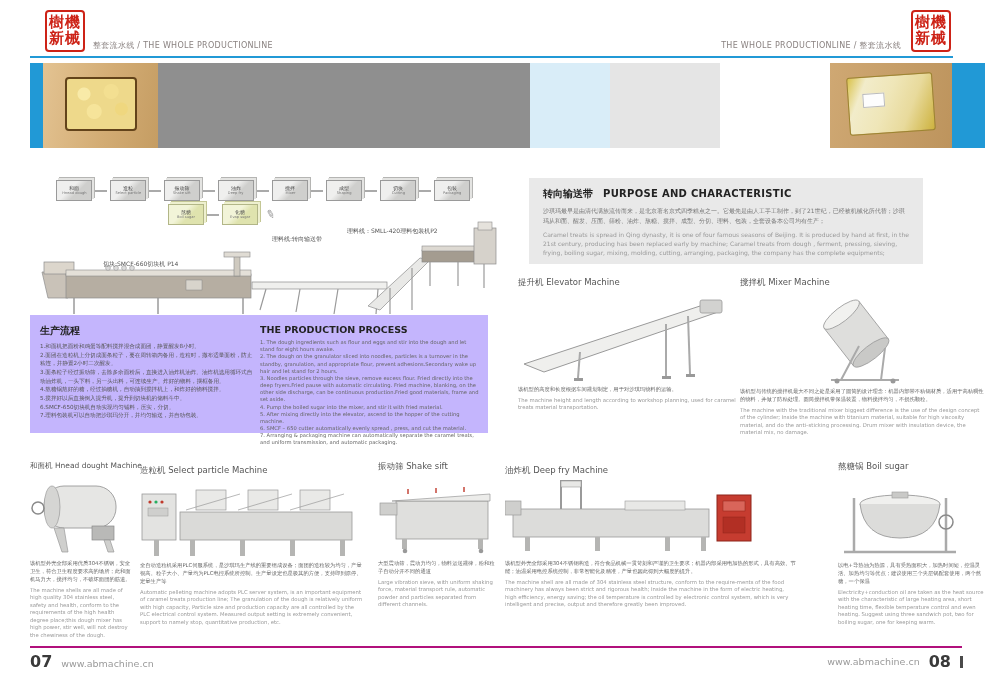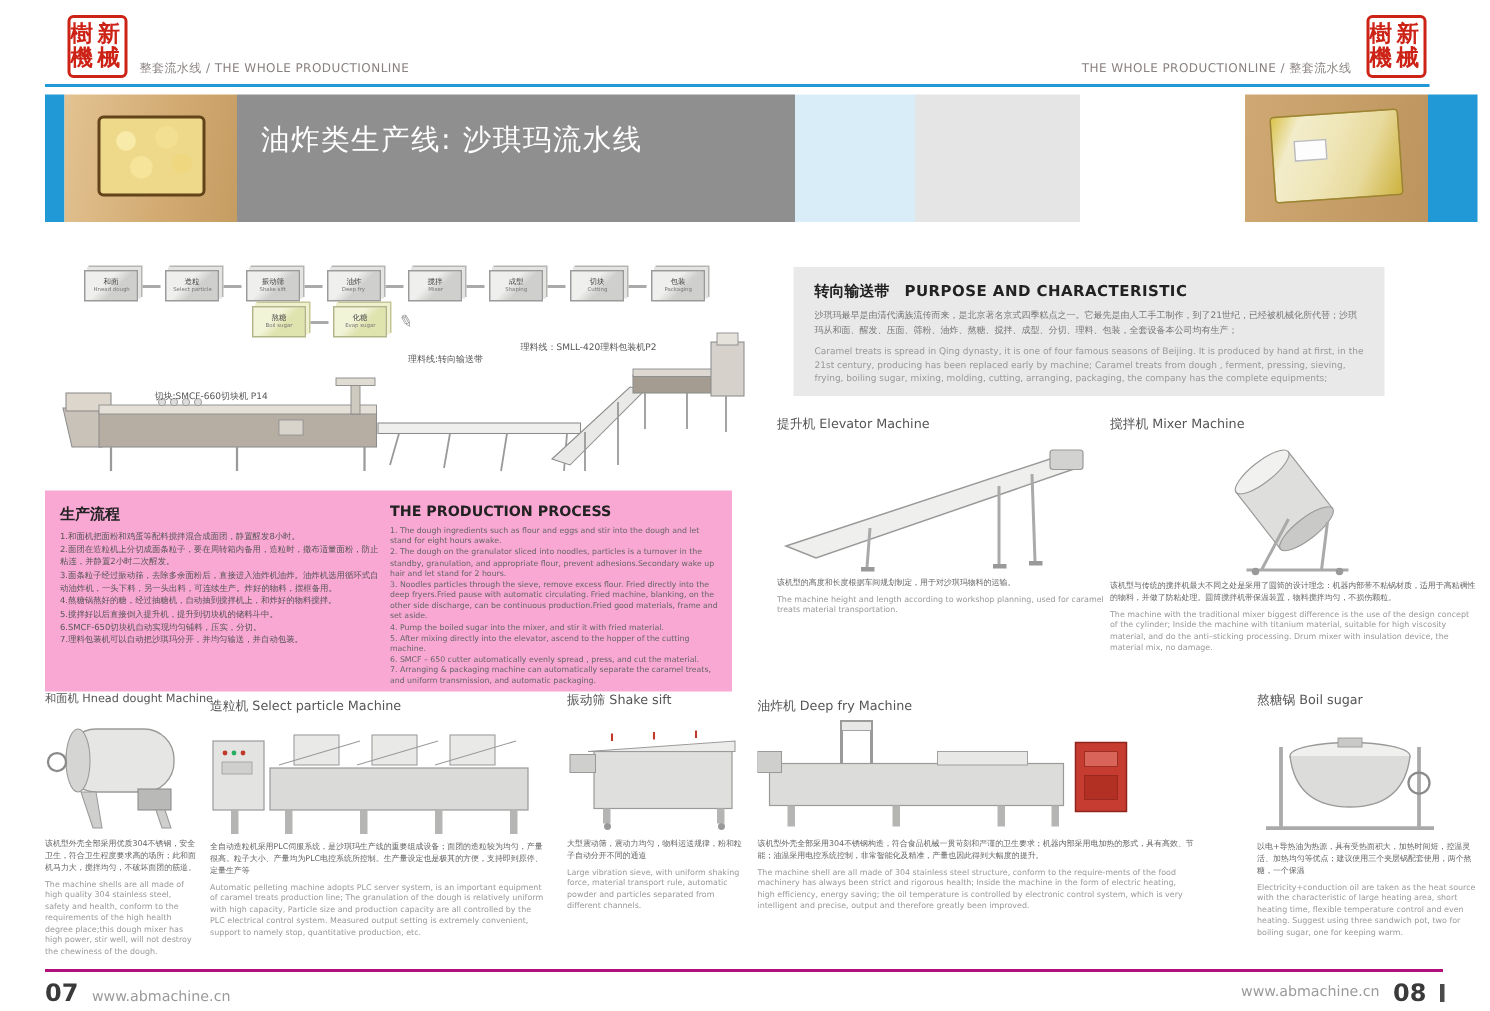--- a/index.html
+++ b/index.html
@@ -2,21 +2,21 @@
 <html><head>
 <meta charset="utf-8">
 <style>
   html,body{margin:0;padding:0;background:#fff;}
   *{box-sizing:border-box;}
   body{font-family:"DejaVu Sans","Liberation Sans",sans-serif;}
   #page{position:relative;width:993px;height:674px;background:#ffffff;overflow:hidden;}
 
   
   .seal{position:absolute;width:40px;height:42px;background:#fff;border:2px solid #cd2317;border-radius:4px;
-        color:#cd2317;font-weight:bold;display:flex;justify-content:center;align-items:center;
+        color:#cd2317;font-weight:bold;display:flex;flex-direction:column;justify-content:center;align-items:center;
         line-height:1.05;font-size:15px;letter-spacing:1px;}
   .seal-left{left:45px;top:10px;}
   .seal-right{left:911px;top:10px;}
   .tagline{position:absolute;top:40px;font-size:8px;color:#8a8280;letter-spacing:.3px;white-space:nowrap;}
   .tagline-left{left:93px;}
   .tagline-right{right:92px;text-align:left;}
   .topline{position:absolute;left:30px;top:56px;width:923px;height:2px;background:#2199d6;}
 
   
   .stripe{position:absolute;top:63px;height:85px;background:#2199d6;}
@@ -60,21 +60,21 @@
   .flow-sub .flow-step:last-of-type .dash{display:none;}
   .pencil{font-size:11px;color:#999;margin-left:8px;transform:rotate(15deg);}
 
   .line-art{position:absolute;left:38px;top:214px;width:460px;height:118px;}
   .line-label{position:absolute;font-size:6px;color:#555;white-space:nowrap;}
   .lbl-cutter{left:103px;top:260px;}
   .lbl-turn{left:272px;top:235px;}
   .lbl-packer{left:347px;top:227px;}
 
   
-  .process-panel{position:absolute;left:30px;top:327px;width:458px;height:134px;background:#f9a8d4;}
+  .process-panel{position:absolute;left:30px;top:315px;width:458px;height:118px;background:#c4b5fd;}
   .proc-col{position:absolute;top:9px;}
   .proc-zh{left:10px;width:214px;}
   .proc-en{left:230px;width:220px;}
   .proc-title-zh{font-size:10px;font-weight:bold;color:#222;margin-bottom:4px;}
   .proc-title-en{font-size:9.5px;font-weight:bold;color:#222;margin-bottom:4px;}
   .proc-zh li{font-size:5.6px;color:#555;line-height:1.55;}
   .proc-en li{font-size:5.2px;color:#666;line-height:1.38;}
   .proc-list{list-style:none;margin:0;padding:0;}
 
   
@@ -117,21 +117,20 @@
     <span>樹機</span>
     <span>新械</span>
   </div>
   <div class="topline"></div>
 
   <div class="stripe stripe-l"></div>
   <div class="banner-photo photo1">
       <div class="treat"></div>
     </div>
   <div class="titleband">
-    <div class="zh">油炸类生产线: 沙琪玛流水线</div>
   </div>
   <div class="block-blue"></div>
   <div class="block-gray"></div>
   <div class="banner-photo photo2"></div>
   <div class="banner-photo photo3">
     <div class="pack">
         <div class="label"></div>
       </div>
   </div>
   <div class="stripe stripe-r"></div>

